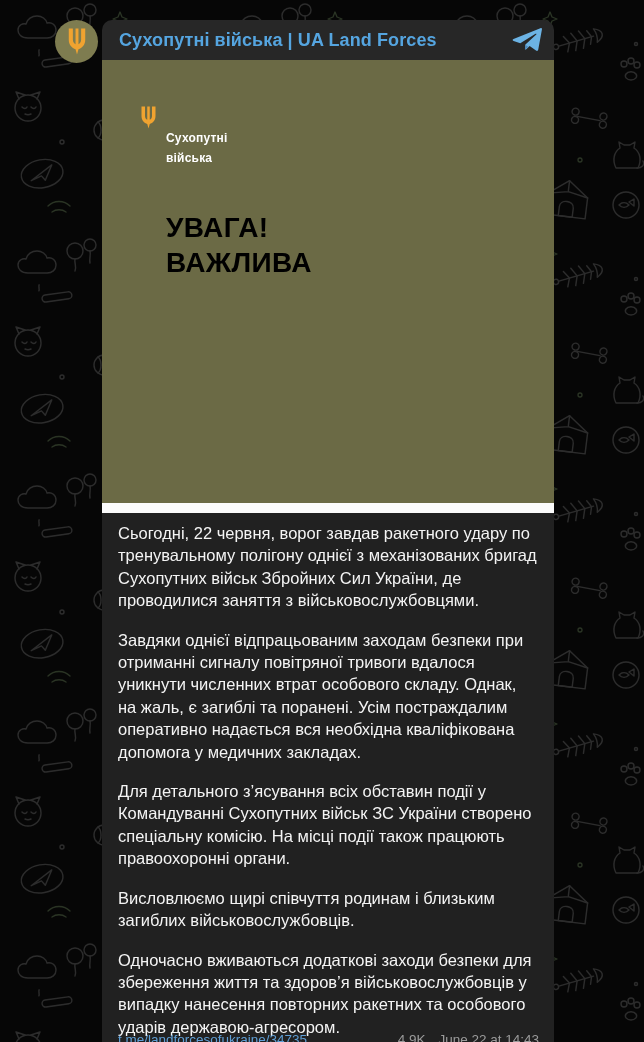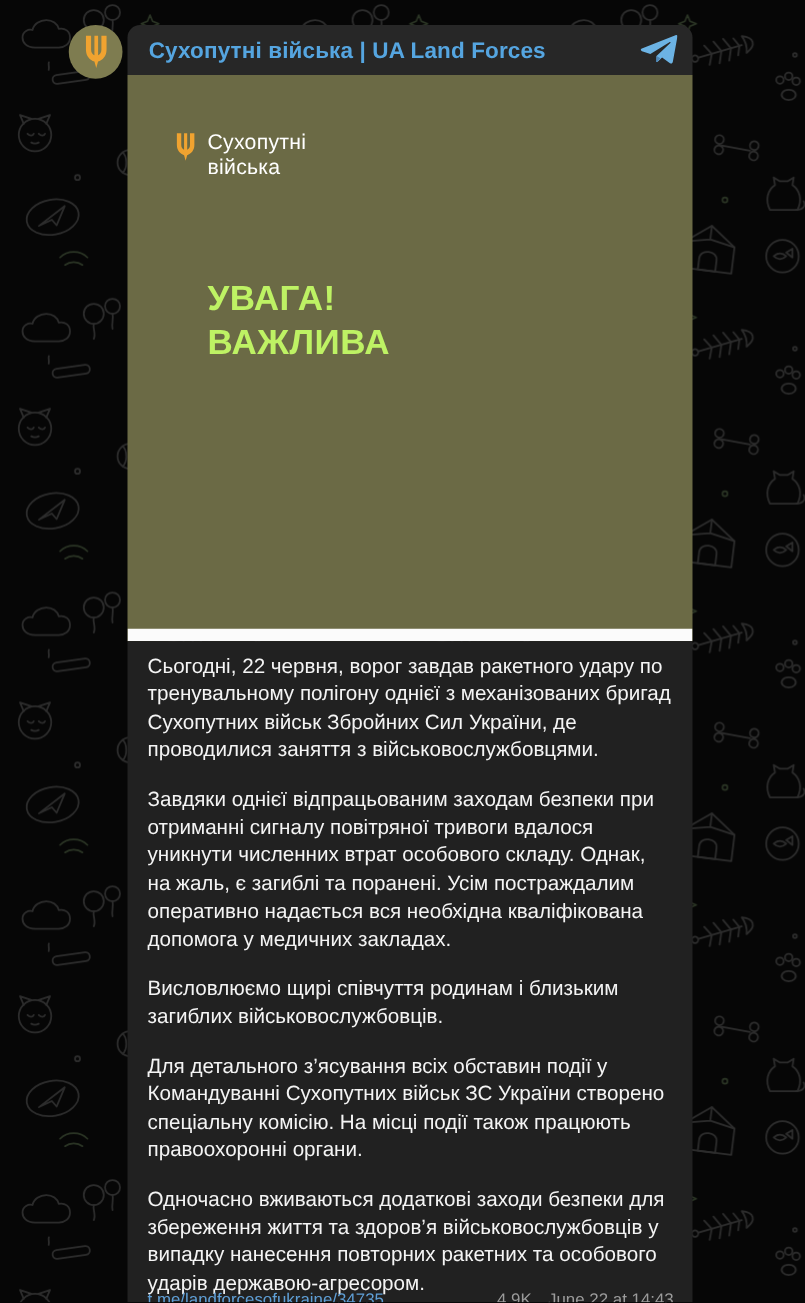--- a/index.html
+++ b/index.html
@@ -34,24 +34,24 @@
   .send-btn{width:30px;height:27px;flex:0 0 auto;cursor:pointer;display:flex;align-items:center;}
   .send-btn svg{width:30px;height:27px;}
 
   
   .post-image{
     position:relative;height:453px;background:var(--olive,#6b6a45);
     overflow:hidden;cursor:pointer;
   }
   .brand{position:absolute;left:38px;top:44px;display:flex;align-items:flex-start;gap:9px;}
   .brand svg{width:17px;height:25px;color:var(--trident-orange,#f0a330);margin-top:1px;flex:0 0 auto;}
-  .brand-text{color:#fff;font-weight:normal;font-size:17px;line-height:19.5px;letter-spacing:.2px;}
+  .brand-text{color:#fff;font-weight:bold;font-size:12px;line-height:19.5px;letter-spacing:.2px;margin-top:25px;}
   .alert-heading{
-    position:absolute;left:64px;top:150px;color:#bef264;
-    font-size:28px;line-height:35px;font-weight:800;letter-spacing:.4px;margin-top:11px;
+    position:absolute;left:64px;top:150px;color:#000000;
+    font-size:28px;line-height:35px;font-weight:800;letter-spacing:.4px;
   }
   .white-strip{position:absolute;left:0;right:0;bottom:0;height:10px;background:#fbfbfb;}
 
   
   .bubble{
     position:relative;height:529px;background:var(--bubble-bg,#212121);
     box-sizing:border-box;padding:9px 15px 16px 16px;
     color:#f4f4f4;font-size:16.5px;line-height:22.4px;overflow:hidden;
   }
   .bubble p{margin:0 0 17px 0;}
@@ -170,22 +170,22 @@
       <div class="alert-heading">
         <div>УВАГА!</div>
         <div>ВАЖЛИВА</div>
       </div>
       <div class="white-strip"></div>
     </div>
 
     <div class="bubble">
       <p>Сьогодні, 22 червня, ворог завдав ракетного удару по тренувальному полігону однієї з механізованих бригад Сухопутних військ Збройних Сил України, де проводилися заняття з військовослужбовцями.</p>
       <p>Завдяки однієї відпрацьованим заходам безпеки при отриманні сигналу повітряної тривоги вдалося уникнути численних втрат особового складу. Однак, на жаль, є загиблі та поранені. Усім постраждалим оперативно надається вся необхідна кваліфікована допомога у медичних закладах.</p>
+      <p>Для детального з’ясування всіх обставин події у Командуванні Сухопутних військ ЗС України створено спеціальну комісію. На місці події також працюють правоохоронні органи.</p>
       <p>Висловлюємо щирі співчуття родинам і близьким загиблих військовослужбовців.</p>
-      <p>Для детального з’ясування всіх обставин події у Командуванні Сухопутних військ ЗС України створено спеціальну комісію. На місці події також працюють правоохоронні органи.</p>
       <p>Одночасно вживаються додаткові заходи безпеки для збереження життя та здоров’я військовослужбовців у випадку нанесення повторних ракетних та особового ударів державою-агресором.</p>
 
       <div class="post-footer">
         <a class="post-link">t.me/landforcesofukraine/34735</a>
         <span class="post-meta">
           <span>4.9K</span>
           <span>June 22 at 14:43</span>
         </span>
       </div>
     </div>

